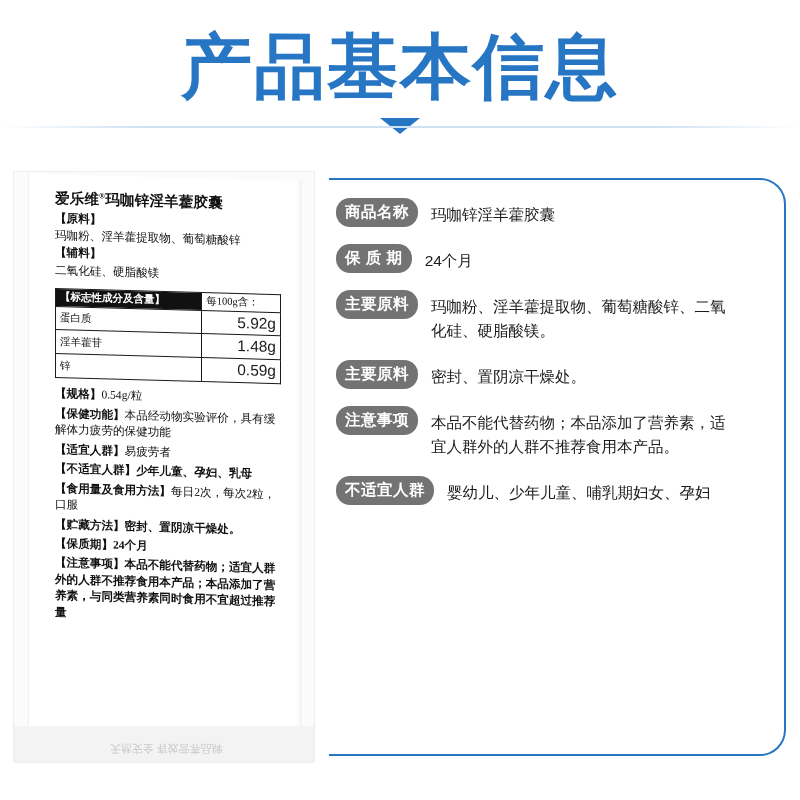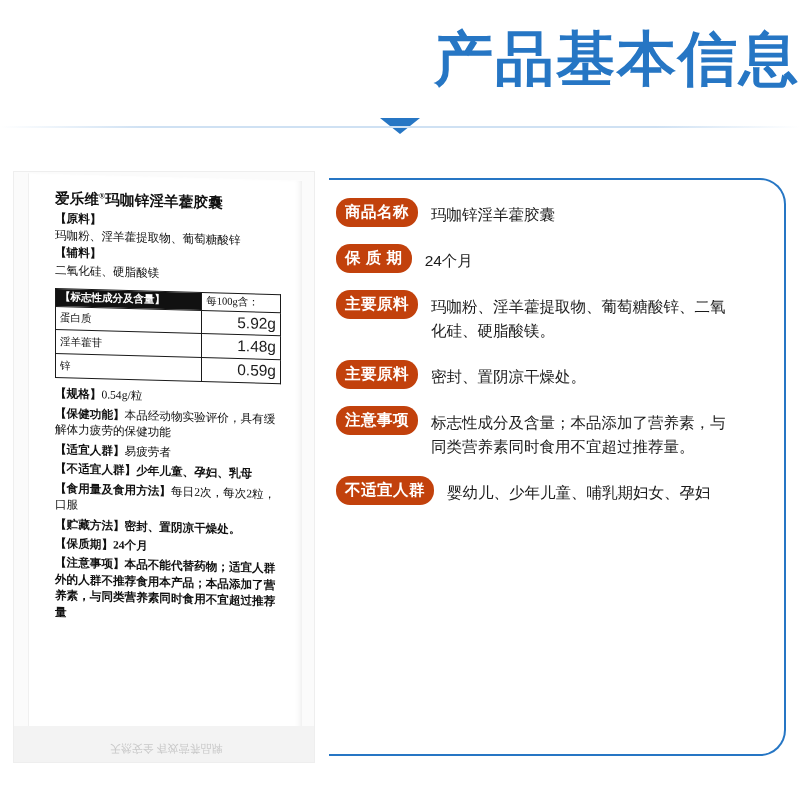--- a/index.html
+++ b/index.html
@@ -11,22 +11,22 @@
     position: relative;
   }
   
   .header {
     position: absolute;
     top: 0; left: 0; width: 800px; height: 135px;
   }
   .header-title {
     position: absolute;
     top: 26px; left: 0; width: 800px;
-    text-align: right;
-    font-size: 59px;
+    text-align: center;
+    font-size: 71px;
     font-weight: bold;
     color: #2676c4;
     letter-spacing: 2px;
     line-height: 1.15;
   }
   .header-arrow {
     position: absolute;
     top: 118px; left: 380px;
     width: 0; height: 0;
     border-left: 20px solid transparent;
@@ -134,21 +134,21 @@
     left: 336px; top: 198px;
     width: 440px;
   }
   .row {
     display: flex;
     align-items: flex-start;
     margin-bottom: 17px;
   }
   .tag {
     flex: 0 0 auto;
-    background: #c2410c;
+    background: #737373;
     color: #ffffff;
     font-size: 15.5px;
     font-weight: bold;
     letter-spacing: .5px;
     padding: 5px 9px 6px 9px;
     border-radius: 14px;
     white-space: nowrap;
     line-height: 1.15;
   }
   .val {
@@ -272,21 +272,21 @@
   </div>
 
 
   <div class="row">
     <div class="tag">主要原料</div>
     <div class="val">密封、置阴凉干燥处。</div>
   </div>
 
   <div class="row">
     <div class="tag">注意事项</div>
-    <div class="val">标志性成分及含量；本品添加了营养素，与同类营养素同时食用不宜超过推荐量。</div>
+    <div class="val">本品不能代替药物；本品添加了营养素，适宜人群外的人群不推荐食用本产品。</div>
   </div>
 
   <div class="row">
     <div class="tag">不适宜人群</div>
     <div class="val">婴幼儿、少年儿童、哺乳期妇女、孕妇</div>
   </div>
 
 </div>
 
 </body></html>

